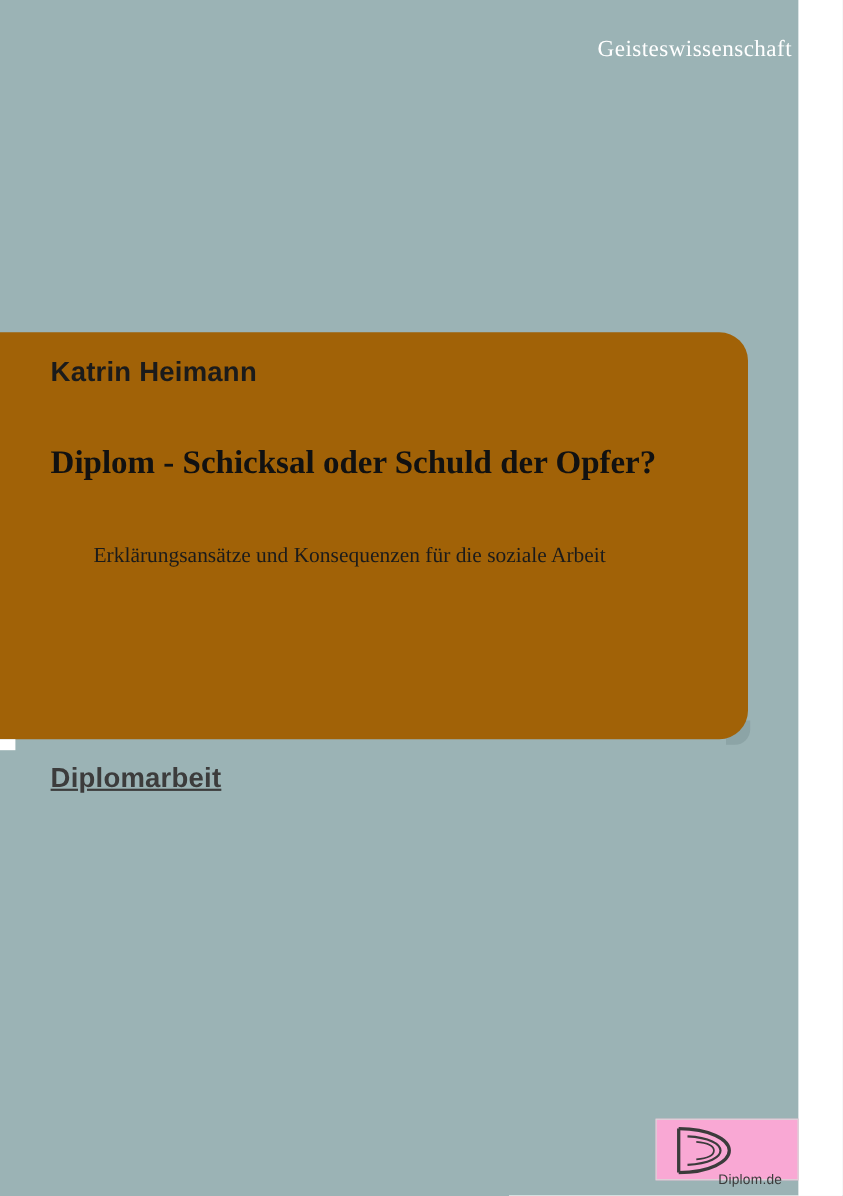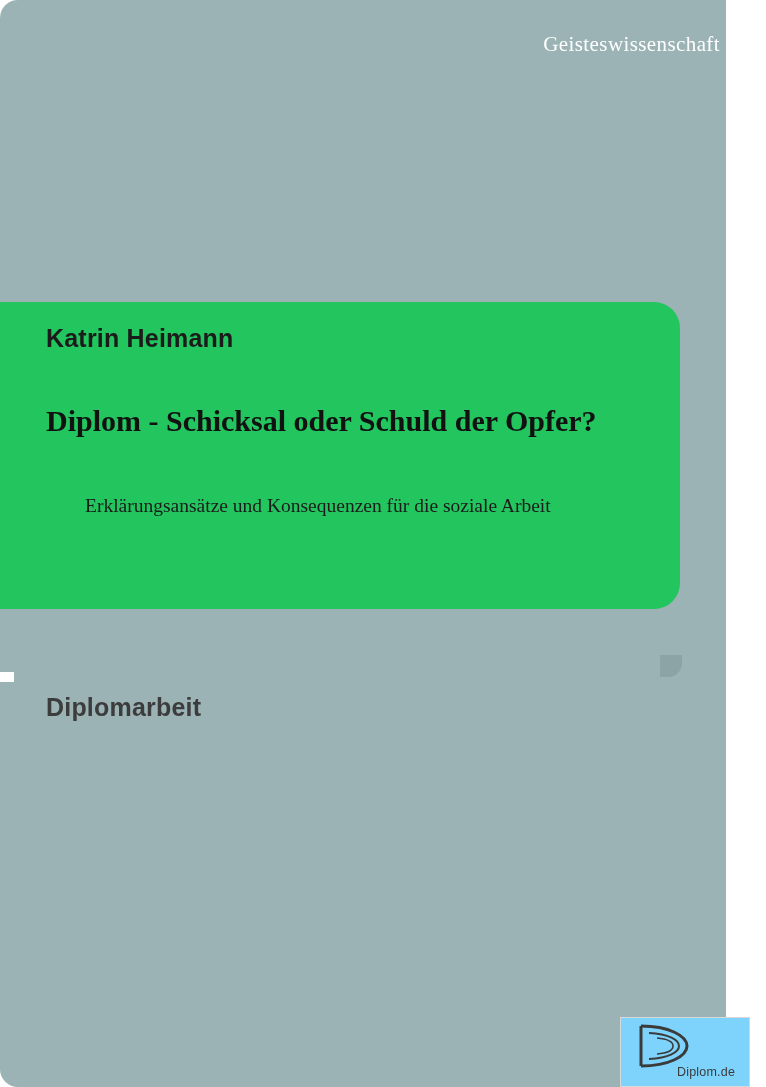--- a/index.html
+++ b/index.html
@@ -10,21 +10,20 @@
   body {
     font-family: "Liberation Sans", sans-serif;
   }
 
   .page {
     position: relative;
     width: 766px;
     height: 1087px;
     background: #ffffff;
     overflow: hidden;
-    border-radius: 18px;
   }
 
   
   .cover-bg {
     position: absolute;
     left: 0;
     top: 0;
     width: 726px;
     height: 1087px;
     background: #9bb3b5;
@@ -51,22 +50,22 @@
     letter-spacing: 0.4px;
     white-space: nowrap;
   }
 
   
   .title-card {
     position: absolute;
     left: 0;
     top: 302px;
     width: 680px;
-    height: 307px;
-    background: #22c55e;
+    height: 370px;
+    background: #a16207;
     border-top-right-radius: 26px;
     border-bottom-right-radius: 26px;
   }
 
   
   .card-shadow {
     position: absolute;
     left: 660px;
     top: 655px;
     width: 22px;
@@ -114,40 +113,41 @@
   
   .doctype {
     position: absolute;
     left: 46px;
     top: 693px;
     font-family: "Liberation Sans", sans-serif;
     font-weight: bold;
     font-size: 25px;
     color: #3c3c3c;
     letter-spacing: 0.2px;
+    text-decoration: underline;
   }
 
   
   .left-notch {
     position: absolute;
     left: 0;
     top: 672px;
     width: 14px;
     height: 10px;
     background: #ffffff;
   }
 
   
   .logo {
     position: absolute;
-    left: 620px;
+    left: 596px;
     top: 1017px;
     width: 130px;
-    height: 70px;
-    background: #7dd3fc;
+    height: 56px;
+    background: #f9a8d4;
     border: 1px solid #d8d8d8;
     box-sizing: border-box;
   }
   .logo-mark {
     position: absolute;
     left: 14px;
     top: 6px;
     width: 58px;
     height: 44px;
   }

